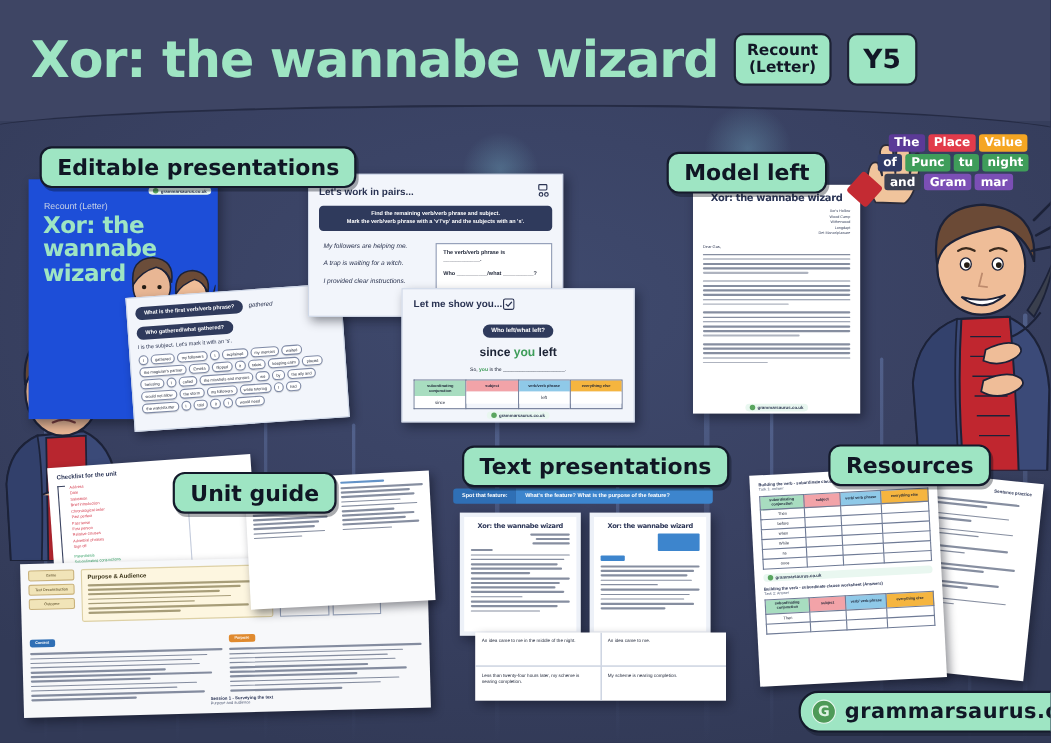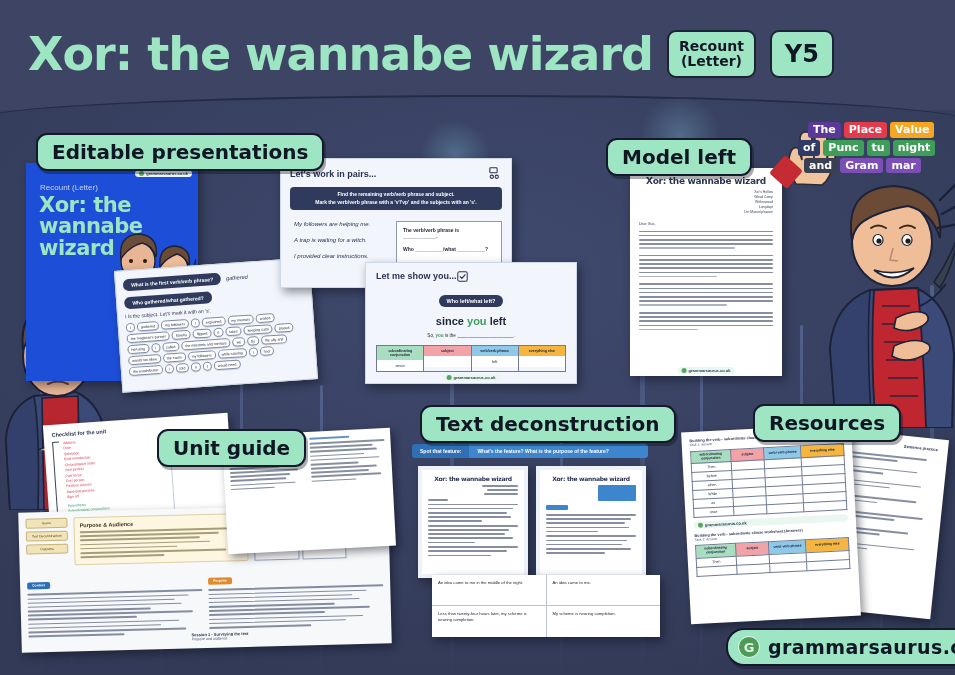--- a/index.html
+++ b/index.html
@@ -759,19 +759,19 @@
           <td></td>
           <td></td>
         </tr>
   </tbody>
     </table>
 </div>
 
 <div class="seclabel" style="left:36px;top:133px;">Editable presentations</div>
 <div class="seclabel" style="left:606px;top:138px;">Model left</div>
 <div class="seclabel" style="left:157px;top:429px;">Unit guide</div>
-<div class="seclabel" style="left:420px;top:405px;">Text deconstruction</div>
+<div class="seclabel" style="left:420px;top:405px;">Text presentations</div>
 <div class="seclabel" style="left:753px;top:404px;">Resources</div>
 
 <div class="footer-logo" style="left:726px;top:628px;">
   <div class="fl-mark">G</div>
   <div class="fl-text">grammarsaurus.co.uk</div>
 </div>
 
 </body></html>

